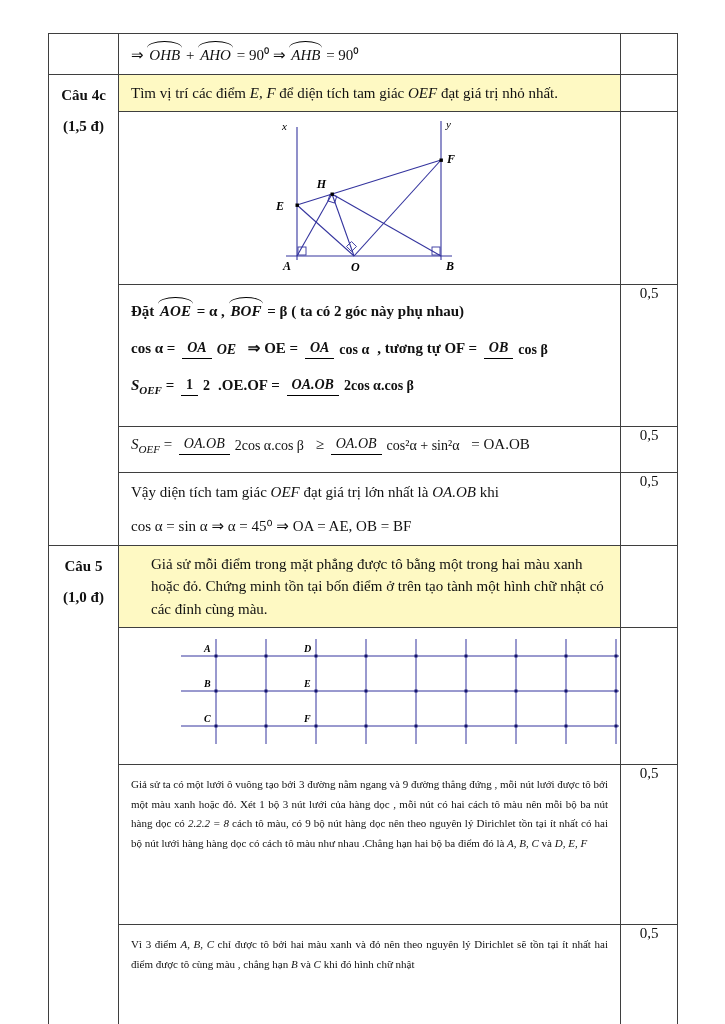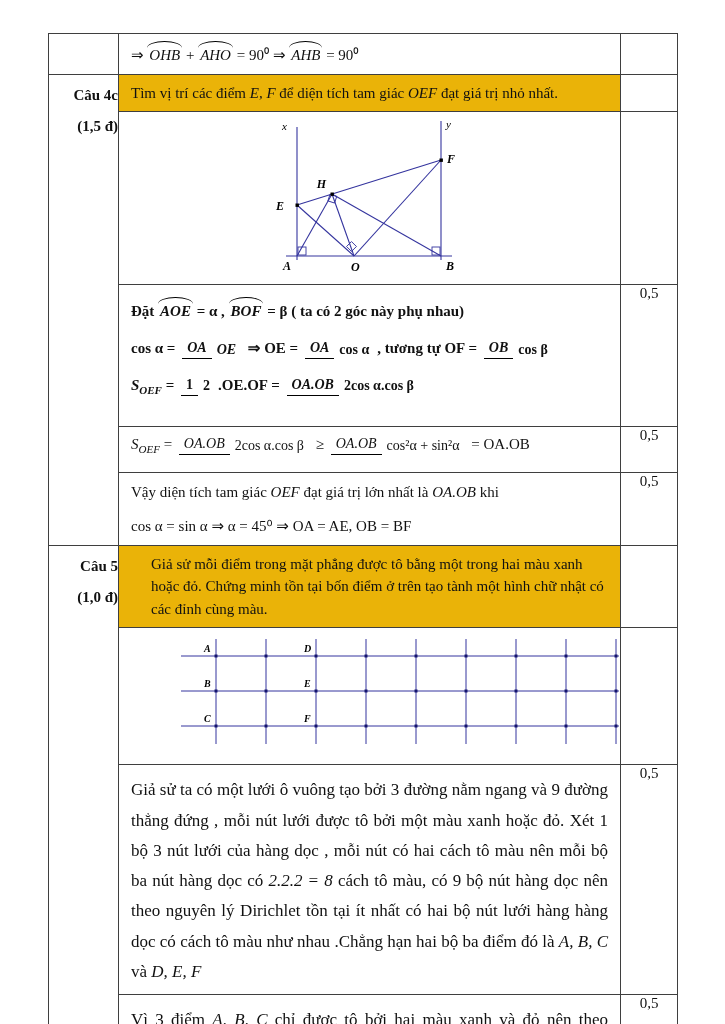--- a/index.html
+++ b/index.html
@@ -8,25 +8,25 @@
     width:725px; height:1024px;
     font-family:"Liberation Serif", serif;
     color:#111111;
   }
   .page { position:relative; width:709px; height:1024px; background:#fff; overflow:hidden; }
 
   table.tbl { position:absolute; left:48px; top:33px; width:629px; border-collapse:collapse; table-layout:fixed; }
   .tbl td { border:1px solid #3f3f3f; vertical-align:top; }
   col.c1 { width:70px; } col.c2 { width:502px; } col.c3 { width:57px; }
 
-  .qcol { text-align:right; font-weight:bold; font-size:15px; padding-top:12px; }
+  .qcol { text-align:center; font-weight:bold; font-size:15px; padding-top:12px; }
   .qcol .qpts { margin-top:14px; }
   .content { padding:7px 12px; font-size:15px; line-height:1.45; }
   .pcol { text-align:center; vertical-align:middle; font-size:15px; }
-  .hl { background:#eab308; }
+  .hl { background:#fef9c3; }
   .figcell { text-align:center; padding:3px 0; }
 
   .it { font-style:italic; }
   .mline { font-size:15px; }
   .gap-b { margin-bottom:15px; }
 
   
   .arc { position:relative; display:inline-block; font-style:italic; padding:4px 2px 0; }
   .arc::before {
     content:""; position:absolute; left:0; right:0; top:0; height:6px;
@@ -34,21 +34,21 @@
     border-radius:50% 50% 0 0 / 100% 100% 0 0;
   }
 
   
   .frac { display:inline-flex; flex-direction:row; align-items:center; vertical-align:middle;
           margin:0 3px; line-height:1.2; font-size:14px; text-align:center; }
   .frac .num { padding:0 5px 1px; border-bottom:1px solid #000; }
   .frac .den { padding:1px 5px 0; }
   sub.svar { font-size:11px; font-style:italic; }
 
-  .para { font-size:17px; line-height:1.78; text-align:justify; }
+  .para { font-size:11px; line-height:1.78; text-align:justify; }
   .title-line { font-size:15px; line-height:1.5; }
 
   svg text { font-family:"Liberation Serif", serif; }
   .ptlbl { font:italic bold 12px "Liberation Serif", serif; fill:#000; }
   .axlbl { font:italic 11px "Liberation Serif", serif; fill:#000; }
   .gridlbl { font:italic bold 10px "Liberation Serif", serif; fill:#000; }
 </style>
 </head>
 <body>
 

